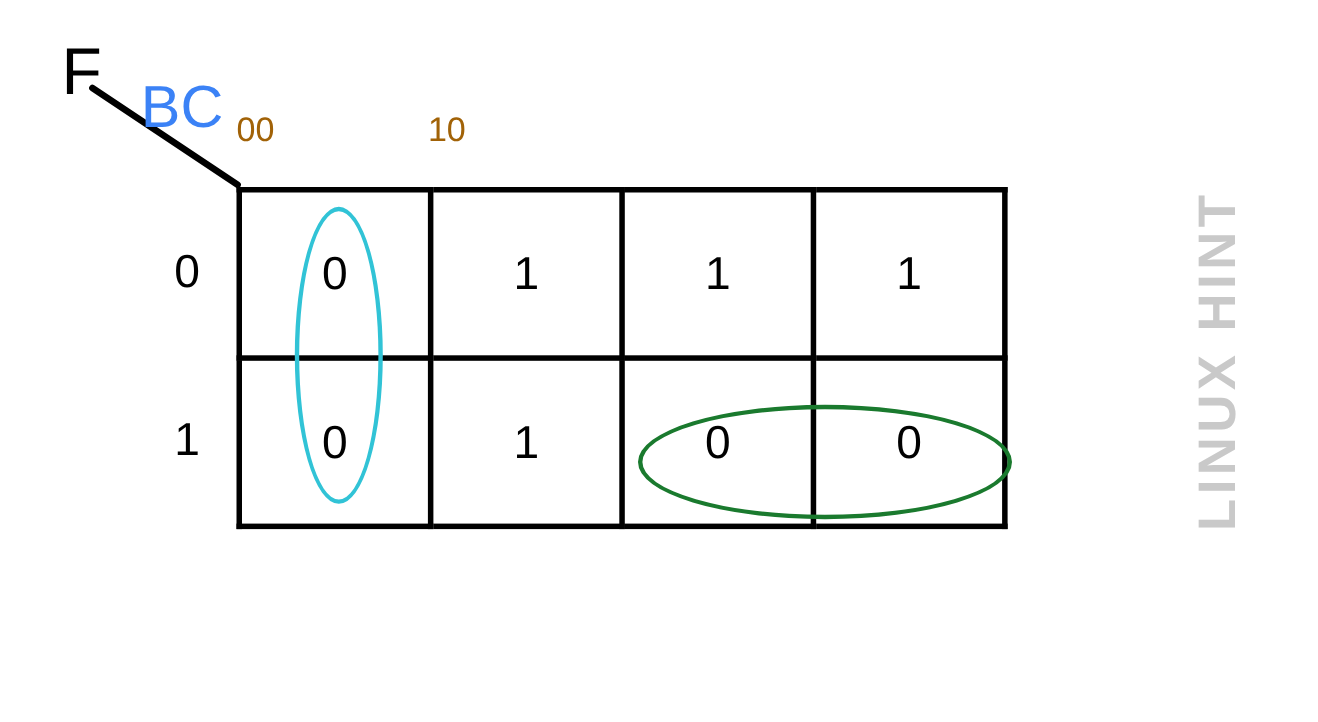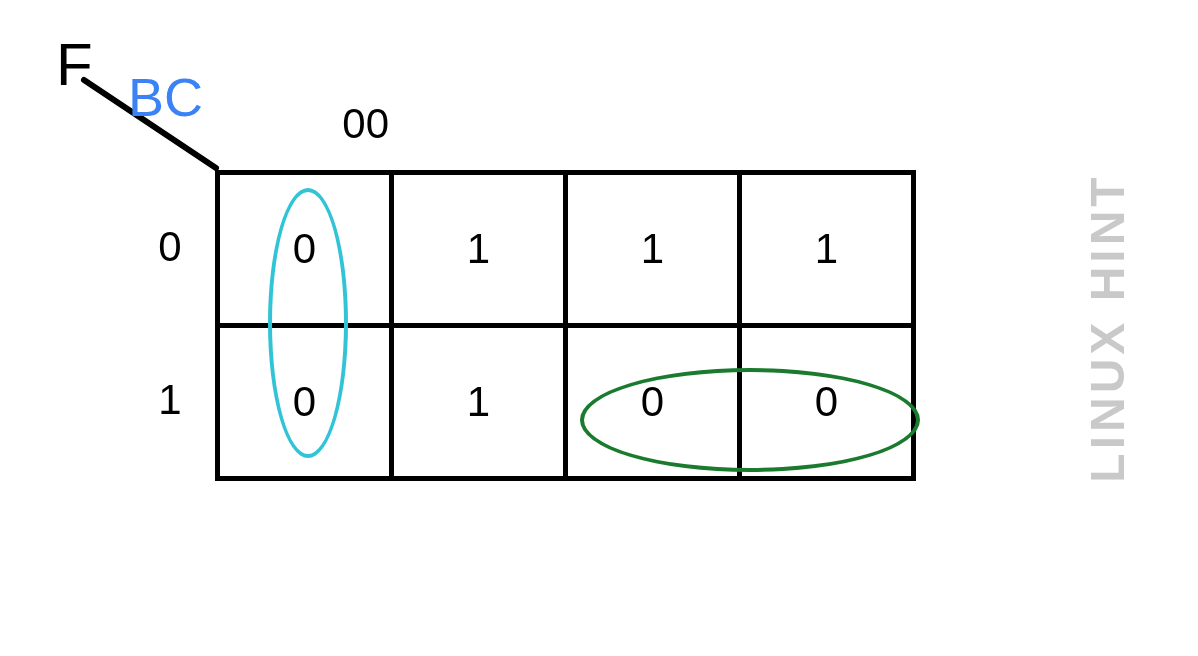--- a/index.html
+++ b/index.html
@@ -40,23 +40,23 @@
     color: #3b82f6;
   }
   .col-labels {
     position: absolute;
     top: 100px;
     left: 215px;
     display: flex;
   }
   .col-label {
     width: 174px;
-    text-align: right;
-    font-size: 42px;
-    color: #000000;
+    text-align: left;
+    font-size: 31px;
+    color: #a16207;
   }
   .row-labels {
     position: absolute;
     left: 140px;
     top: 170px;
   }
   .row-label {
     width: 60px;
     height: 153px;
     line-height: 153px;
@@ -122,20 +122,21 @@
   <div class="func-label">F</div>
 
   <svg class="slash" viewBox="0 0 140 96">
     <line x1="4" y1="4" x2="136" y2="92" stroke="#000" stroke-width="6" stroke-linecap="round"></line>
   </svg>
 
   <div class="bc-label">BC</div>
 
   <div class="col-labels">
     <div class="col-label">00</div>
+    <div class="col-label">10</div>
   </div>
 
   <div class="row-labels">
     <div class="row-label">0</div>
     <div class="row-label">1</div>
   </div>
 
   <table class="kmap">
     <tbody>
         <tr>

